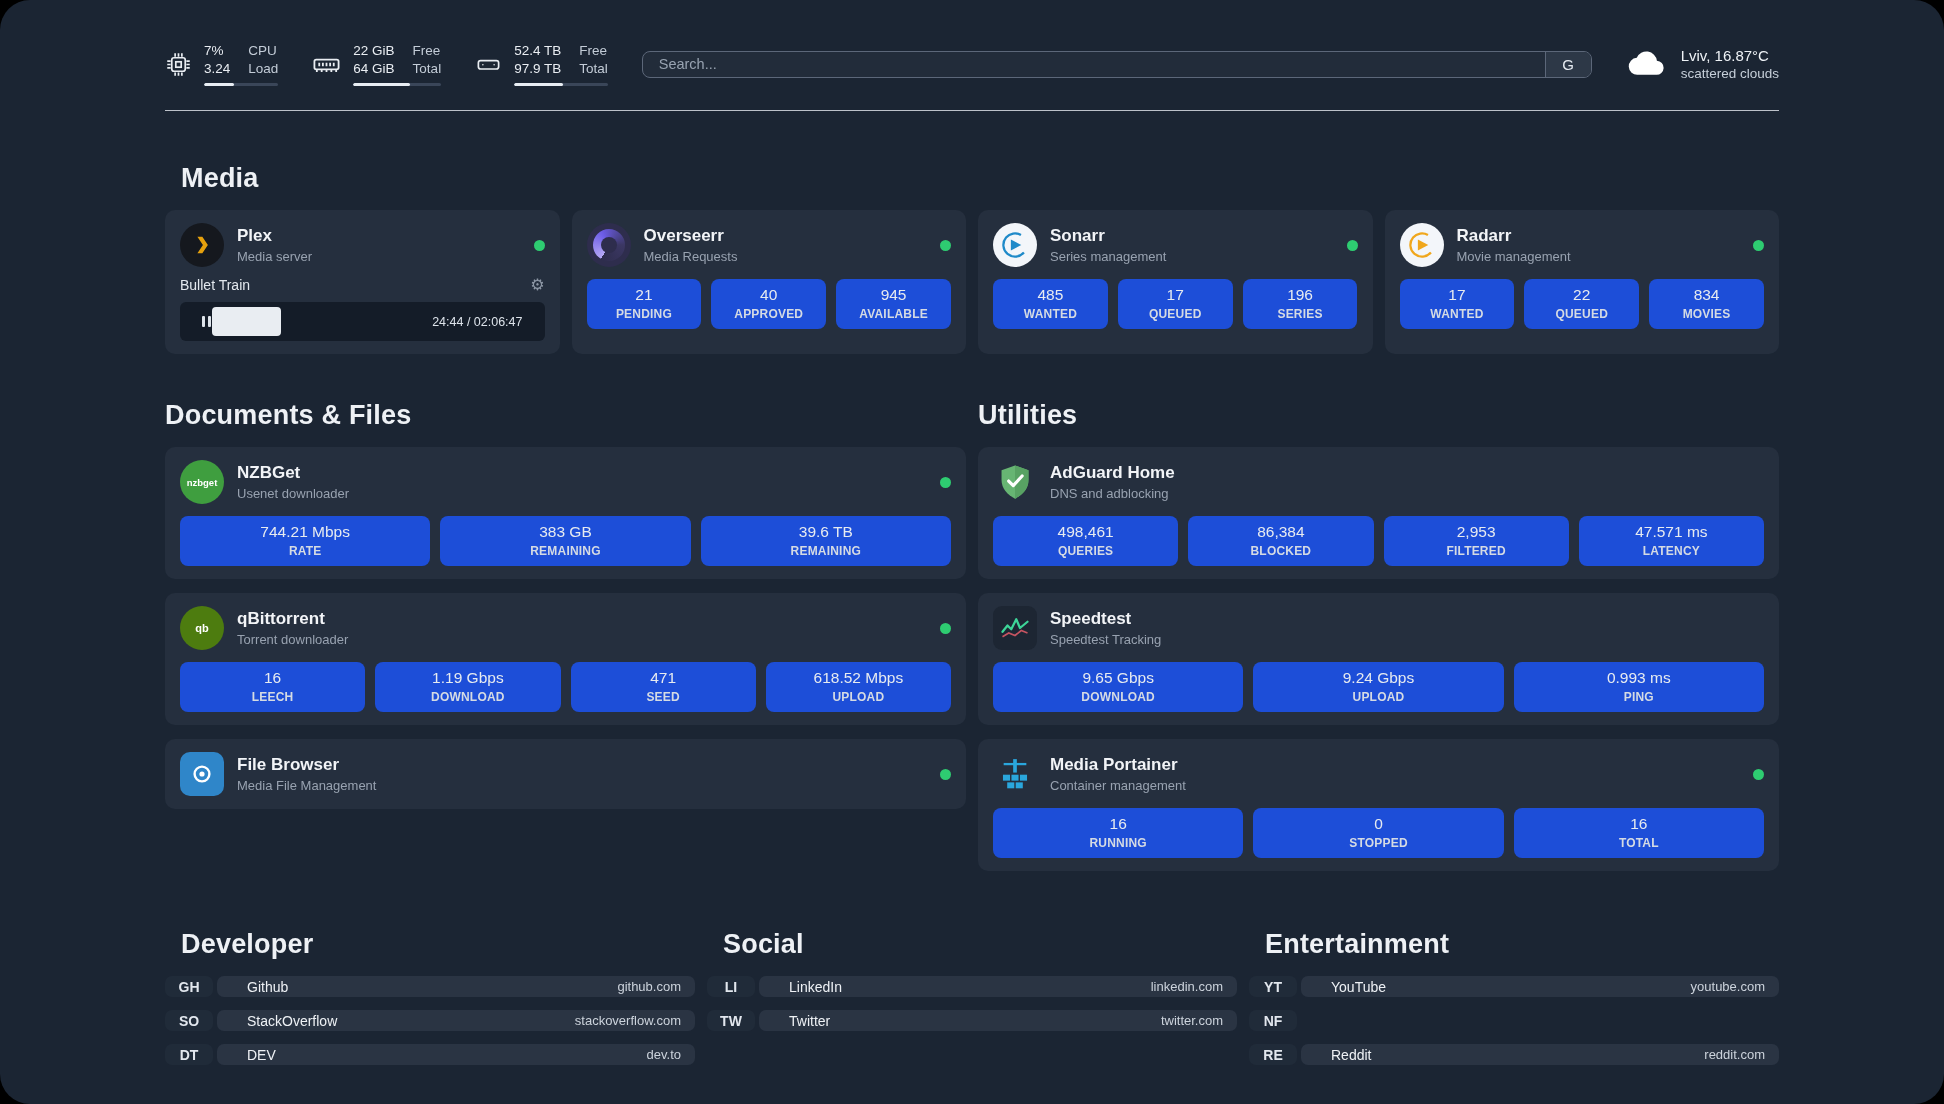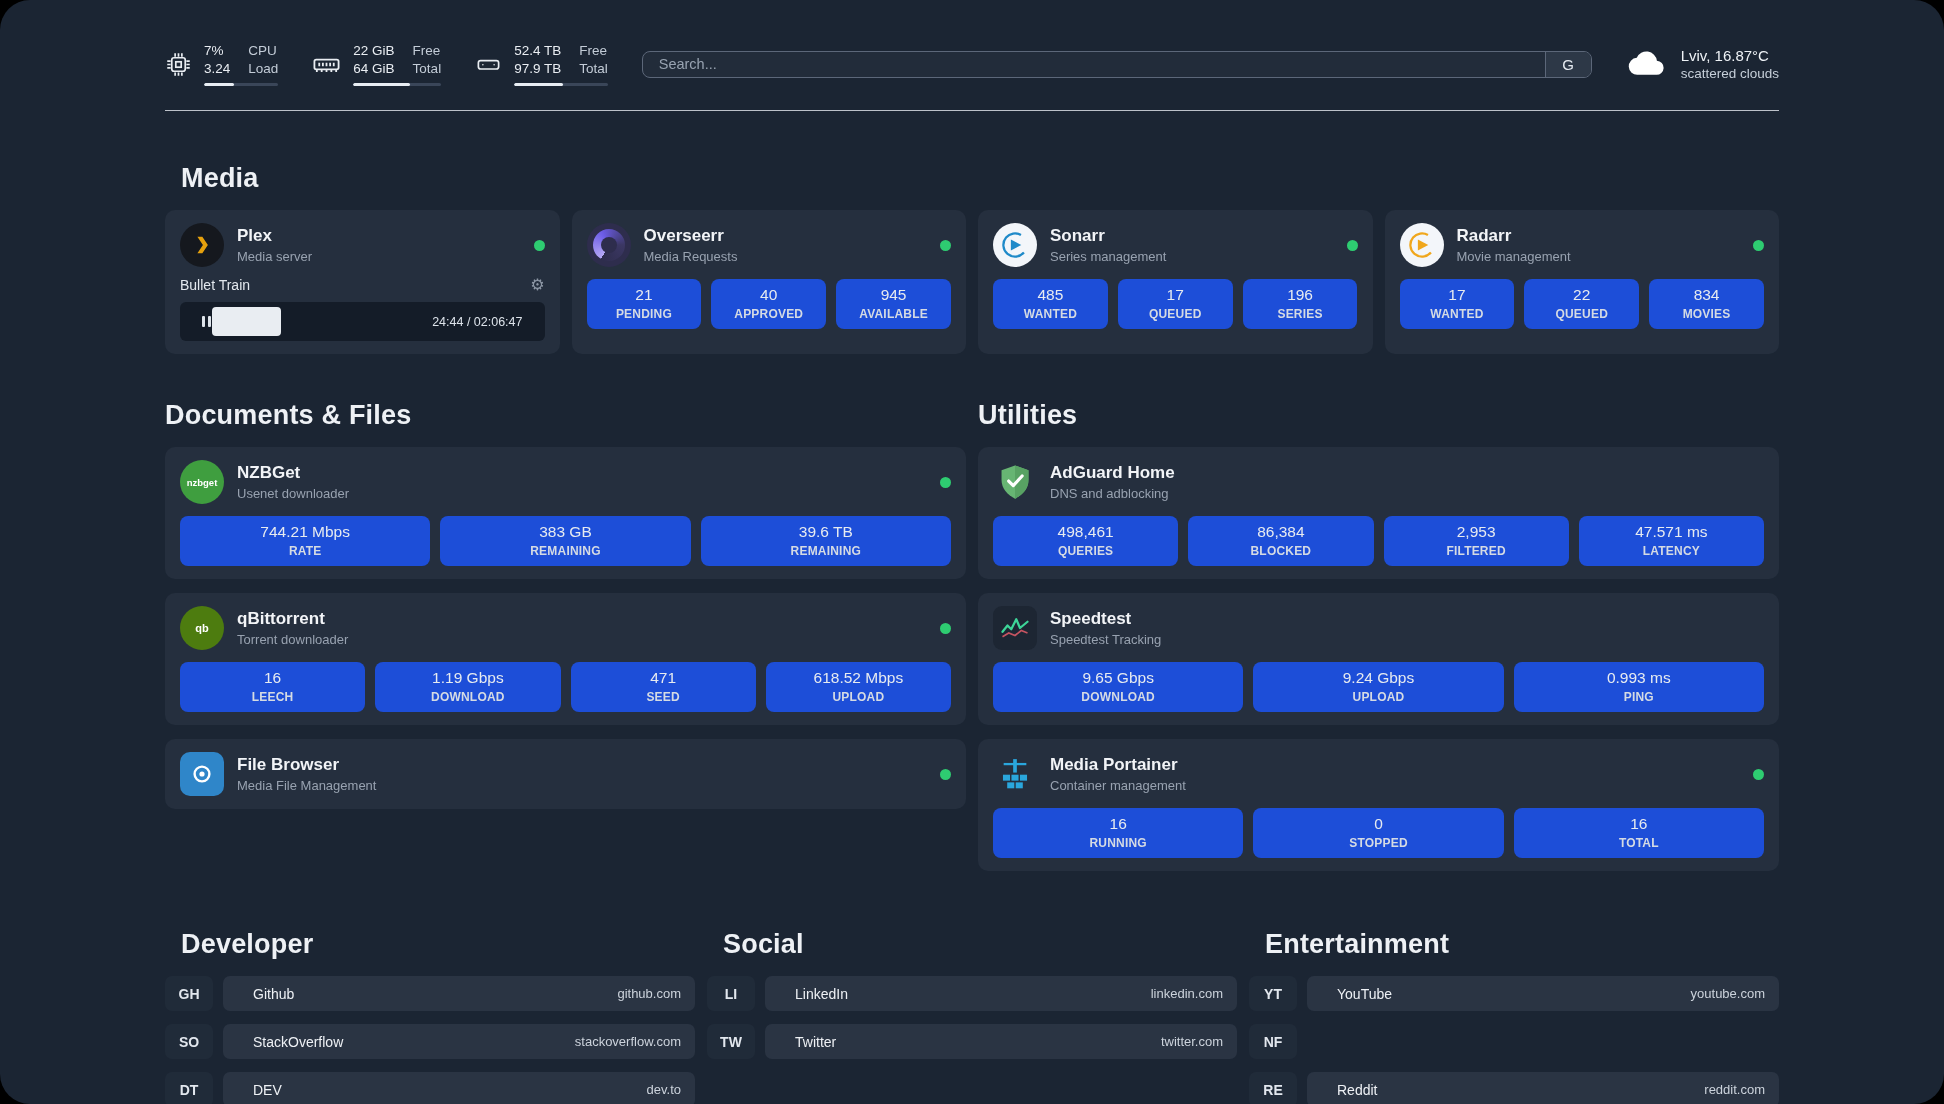--- a/index.html
+++ b/index.html
@@ -82,21 +82,21 @@
   .icon-overseerr::after { content: ""; position: absolute; inset: 14px; border-radius: 50%; background: #2e2d4d; }
   .icon-sonarr, .icon-radarr { background: #f3f6fa; border-radius: 50%; }
   .icon-nzbget { background: #3f9e3f; border-radius: 50%; color: #fff; font-size: 9.5px; font-weight: 700; }
   .icon-qbittorrent { background: #4d7c0f; border-radius: 50%; color: #fff; font-size: 11px; font-weight: 700; }
   .icon-filebrowser { background: #2f86c9; border-radius: 10px; }
   .icon-adguard, .icon-speedtest, .icon-portainer { background: transparent; }
   .icon-speedtest { background: #1d2633; border-radius: 9px; }
 
   
   .links-grid { display: grid; grid-template-columns: 1fr 1fr 1fr; gap: 0 12px; align-items: start; }
-  .link-row { display: flex; align-items: stretch; gap: 10px; margin-bottom: 13px; height: 35px; }
+  .link-row { display: flex; align-items: stretch; gap: 4px; margin-bottom: 13px; height: 21px; }
   .abbr { width: 48px; background: #202b39; border-radius: 7px; display: flex; align-items: center;
           justify-content: center; font-size: 14px; color: #e2e7ee; font-weight: 600; flex: 0 0 48px; }
   .pill { flex: 1; background: #2a3443; border-radius: 7px; display: flex; align-items: center;
           justify-content: space-between; padding: 0 14px; cursor: pointer; }
   .pill .name { font-size: 14px; color: #eef1f5; margin-left: 16px; }
   .pill .url { font-size: 13px; color: #ccd3dc; }
 </style>
 </head>
 <body>
 

